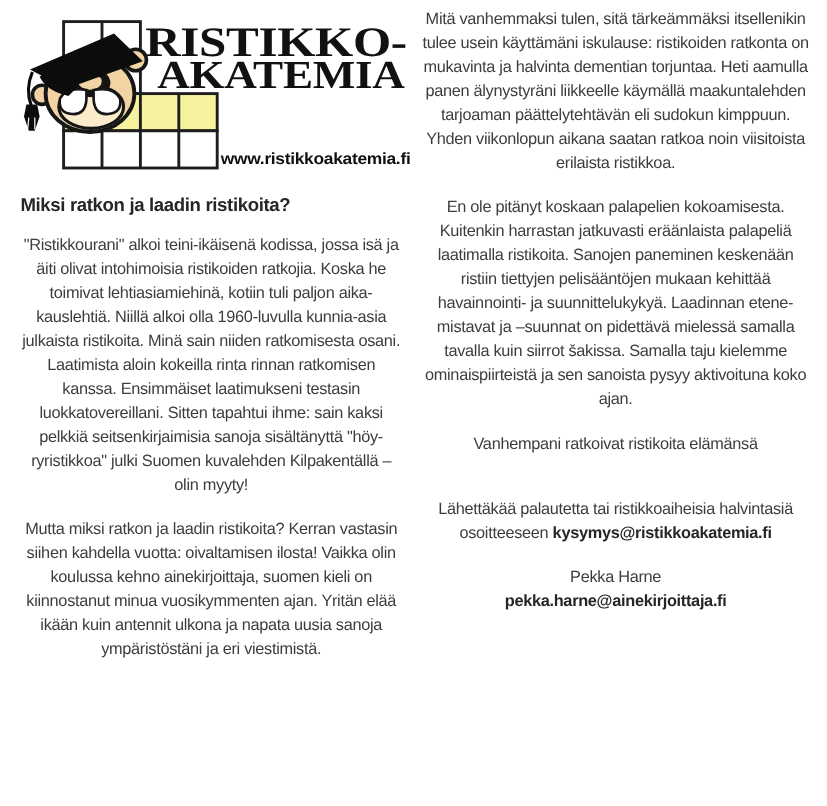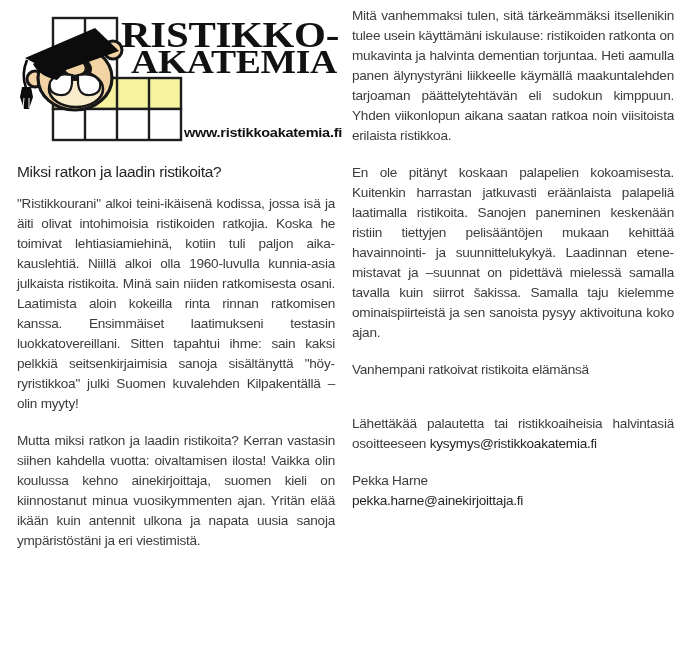--- a/index.html
+++ b/index.html
@@ -9,27 +9,27 @@
     font-family:"Liberation Sans",sans-serif;
   }
   .col{
     position:absolute;
     text-align:justify;
     font-size:13.6px;line-height:20px;
     color:#3d3d3d;letter-spacing:-0.25px;
   }
   .col-left{left:17px;top:2px;width:318px;}
   .col-right{left:352px;top:6px;width:322px;}
-  .col p{margin:0 0 17px 0;}
+  .col p{margin:0 0 17px 0;text-align:center;}
   h1{
-    font-size:15.5px;line-height:20px;font-weight:normal;
+    font-size:15.5px;line-height:20px;font-weight:bold;
     color:#262626;margin:0 0 12px 0;letter-spacing:-0.3px;
   }
   .logo-wrap{margin:0 0 14px -2px;height:146px;}
-  .b{font-weight:normal;color:#262626;}
+  .b{font-weight:bold;color:#262626;}
   .col p.note{margin-bottom:34px;}
   .nj{text-align:left;}
 </style>
 </head>
 <body>
 
 <div>
 
   <div class="col col-left">
 

